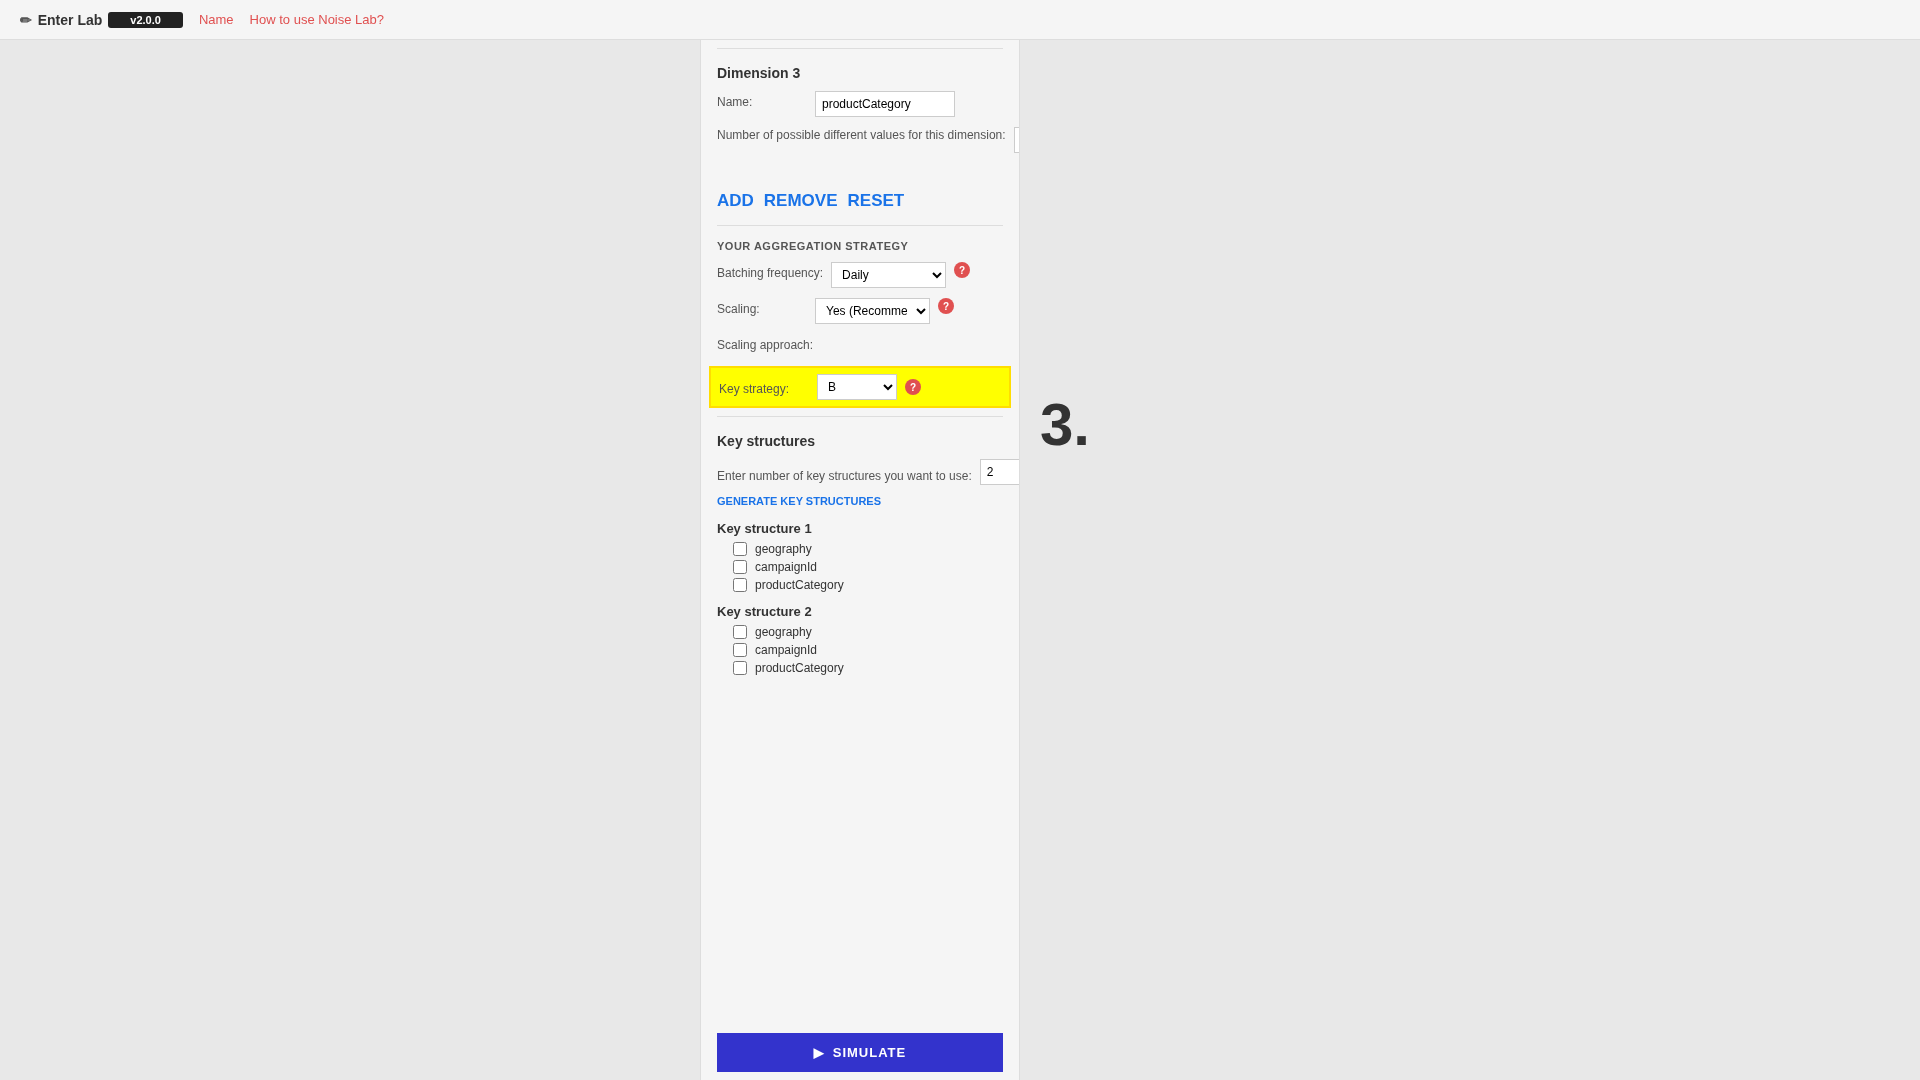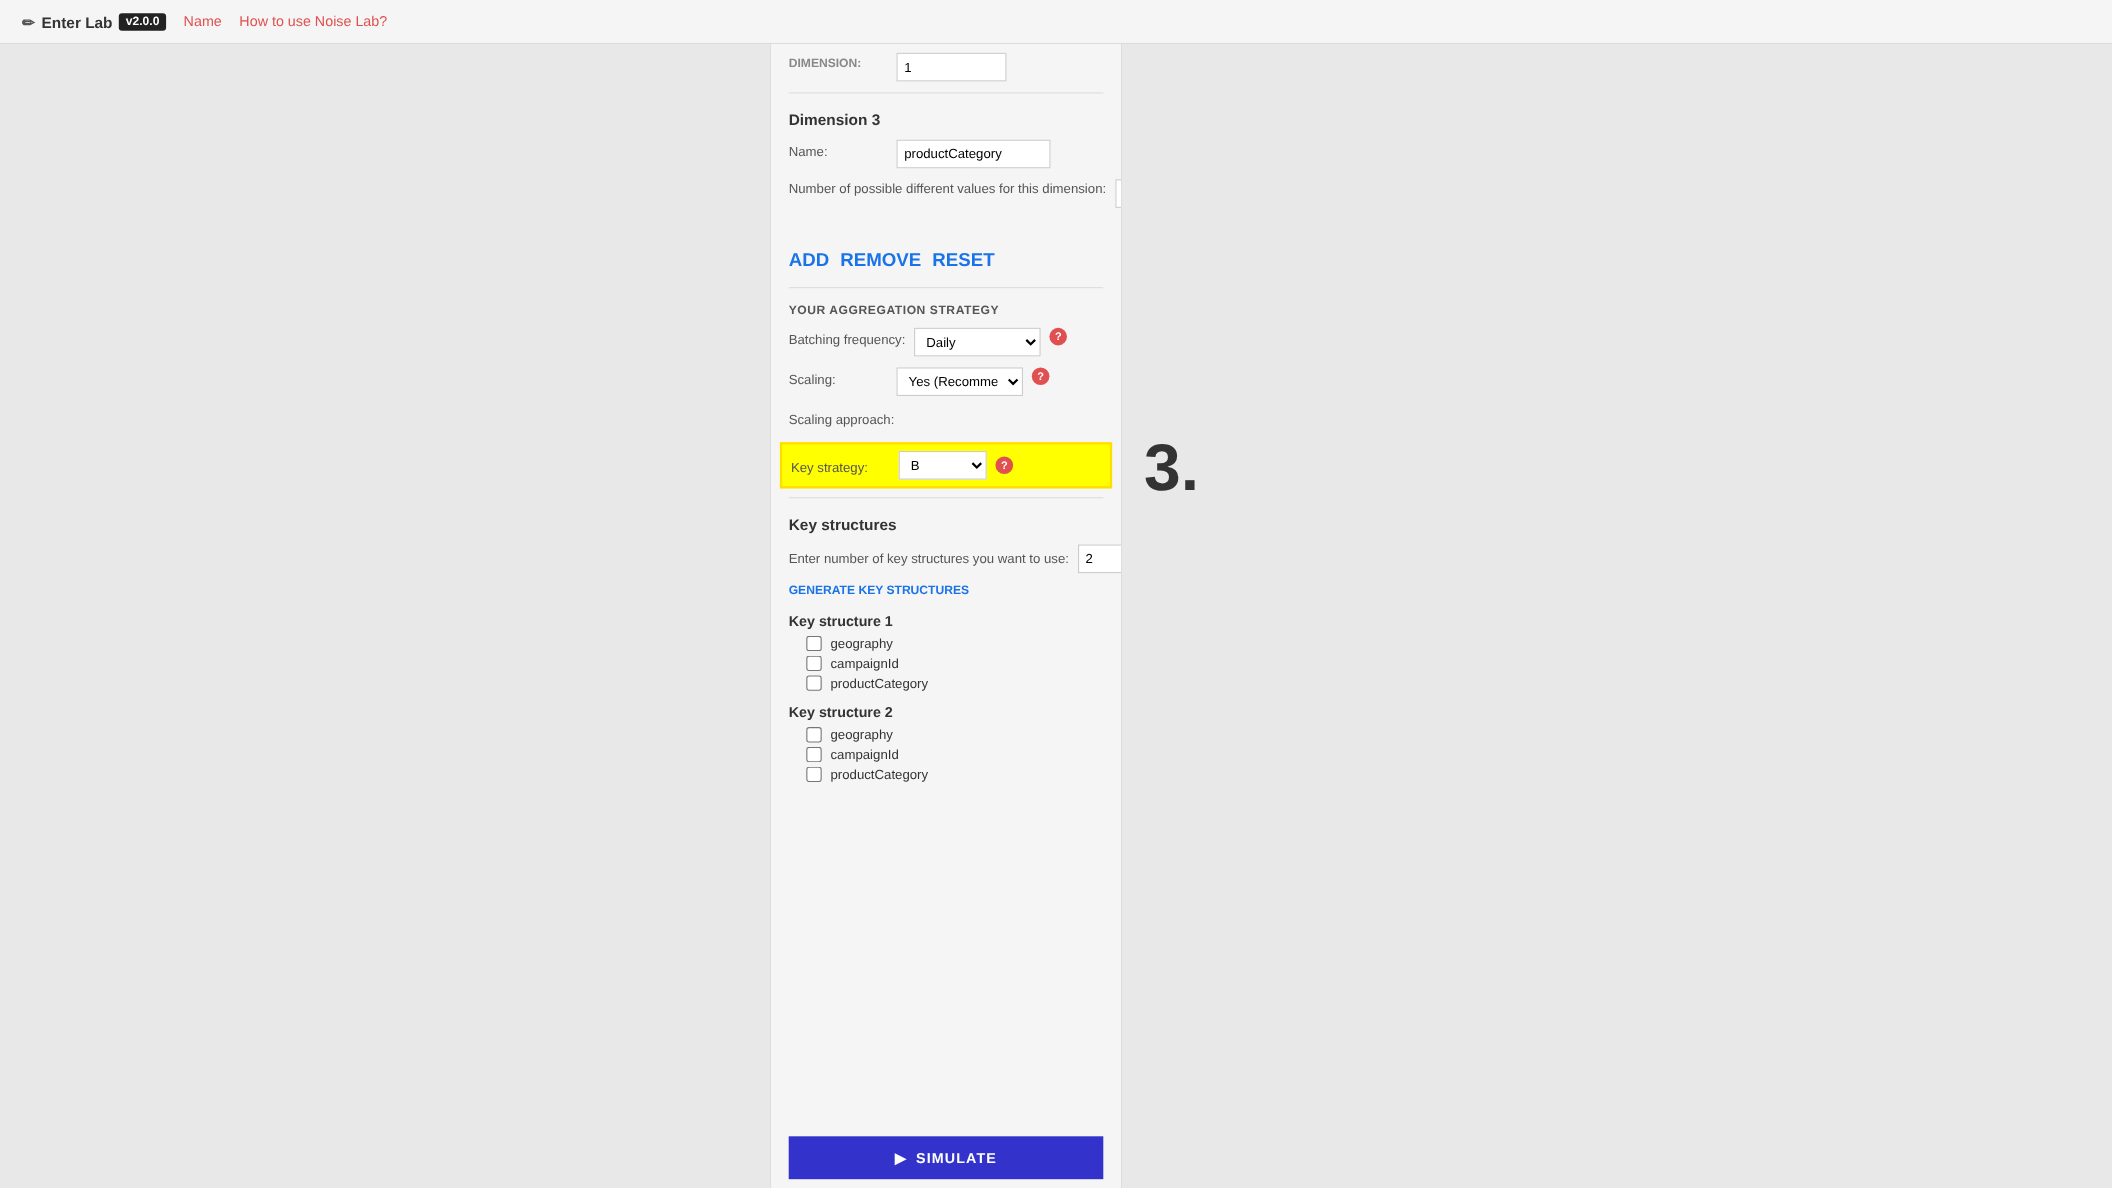--- a/index.html
+++ b/index.html
@@ -33,21 +33,21 @@
       gap: 6px;
       font-weight: bold;
       font-size: 14px;
       color: #333;
     }
     .pencil-icon { color: #555; font-size: 14px; }
     .version-badge {
       background: #222;
       color: #fff;
       font-size: 11px;
-      padding: 2px 6px;
+      padding: 2px 22px;
       border-radius: 3px;
       font-weight: bold;
     }
     .navbar-link {
       color: #e05050;
       font-size: 13px;
       text-decoration: none;
       cursor: pointer;
     }
 
@@ -302,26 +302,20 @@
   <a class="navbar-link">Name</a>
   <a class="navbar-link">How to use Noise Lab?</a>
 </div>
 
 <div class="main-container">
   <div class="left-area"></div>
 
   <div class="center-panel">
     <div class="panel-content">
 
-      <div class="top-partial">
-        <div class="form-row">
-          <span class="form-label top-dim-name">Dimension:</span>
-          <input class="form-input" type="text" value="1" style="width: 100px;">
-        </div>
-      </div>
 
       <hr class="divider">
 
       <div class="section-title">Dimension 3</div>
 
       <div class="form-row">
         <span class="form-label">Name:</span>
         <input class="form-input" type="text" value="productCategory" style="">
       </div>
 
@@ -375,21 +369,21 @@
           <option>C</option>
         </select>
         <span class="help-icon">?</span>
       </div>
 
       <hr class="divider">
 
       <div class="key-structures-section">
         <div class="section-title">Key structures</div>
 
-        <div class="form-row" style="align-items:center;">
+        <div class="form-row" style="align-items:flex-end;">
           <span class="form-label-multiline">Enter number of key structures you want to use:</span>
           <input class="form-input" type="text" value="2" style="">
 
         </div>
 
         <a class="generate-link">GENERATE KEY STRUCTURES</a>
 
         <div class="key-structure-group">
           <div class="key-structure-title">Key structure 1</div>
           <div class="checkbox-row">

